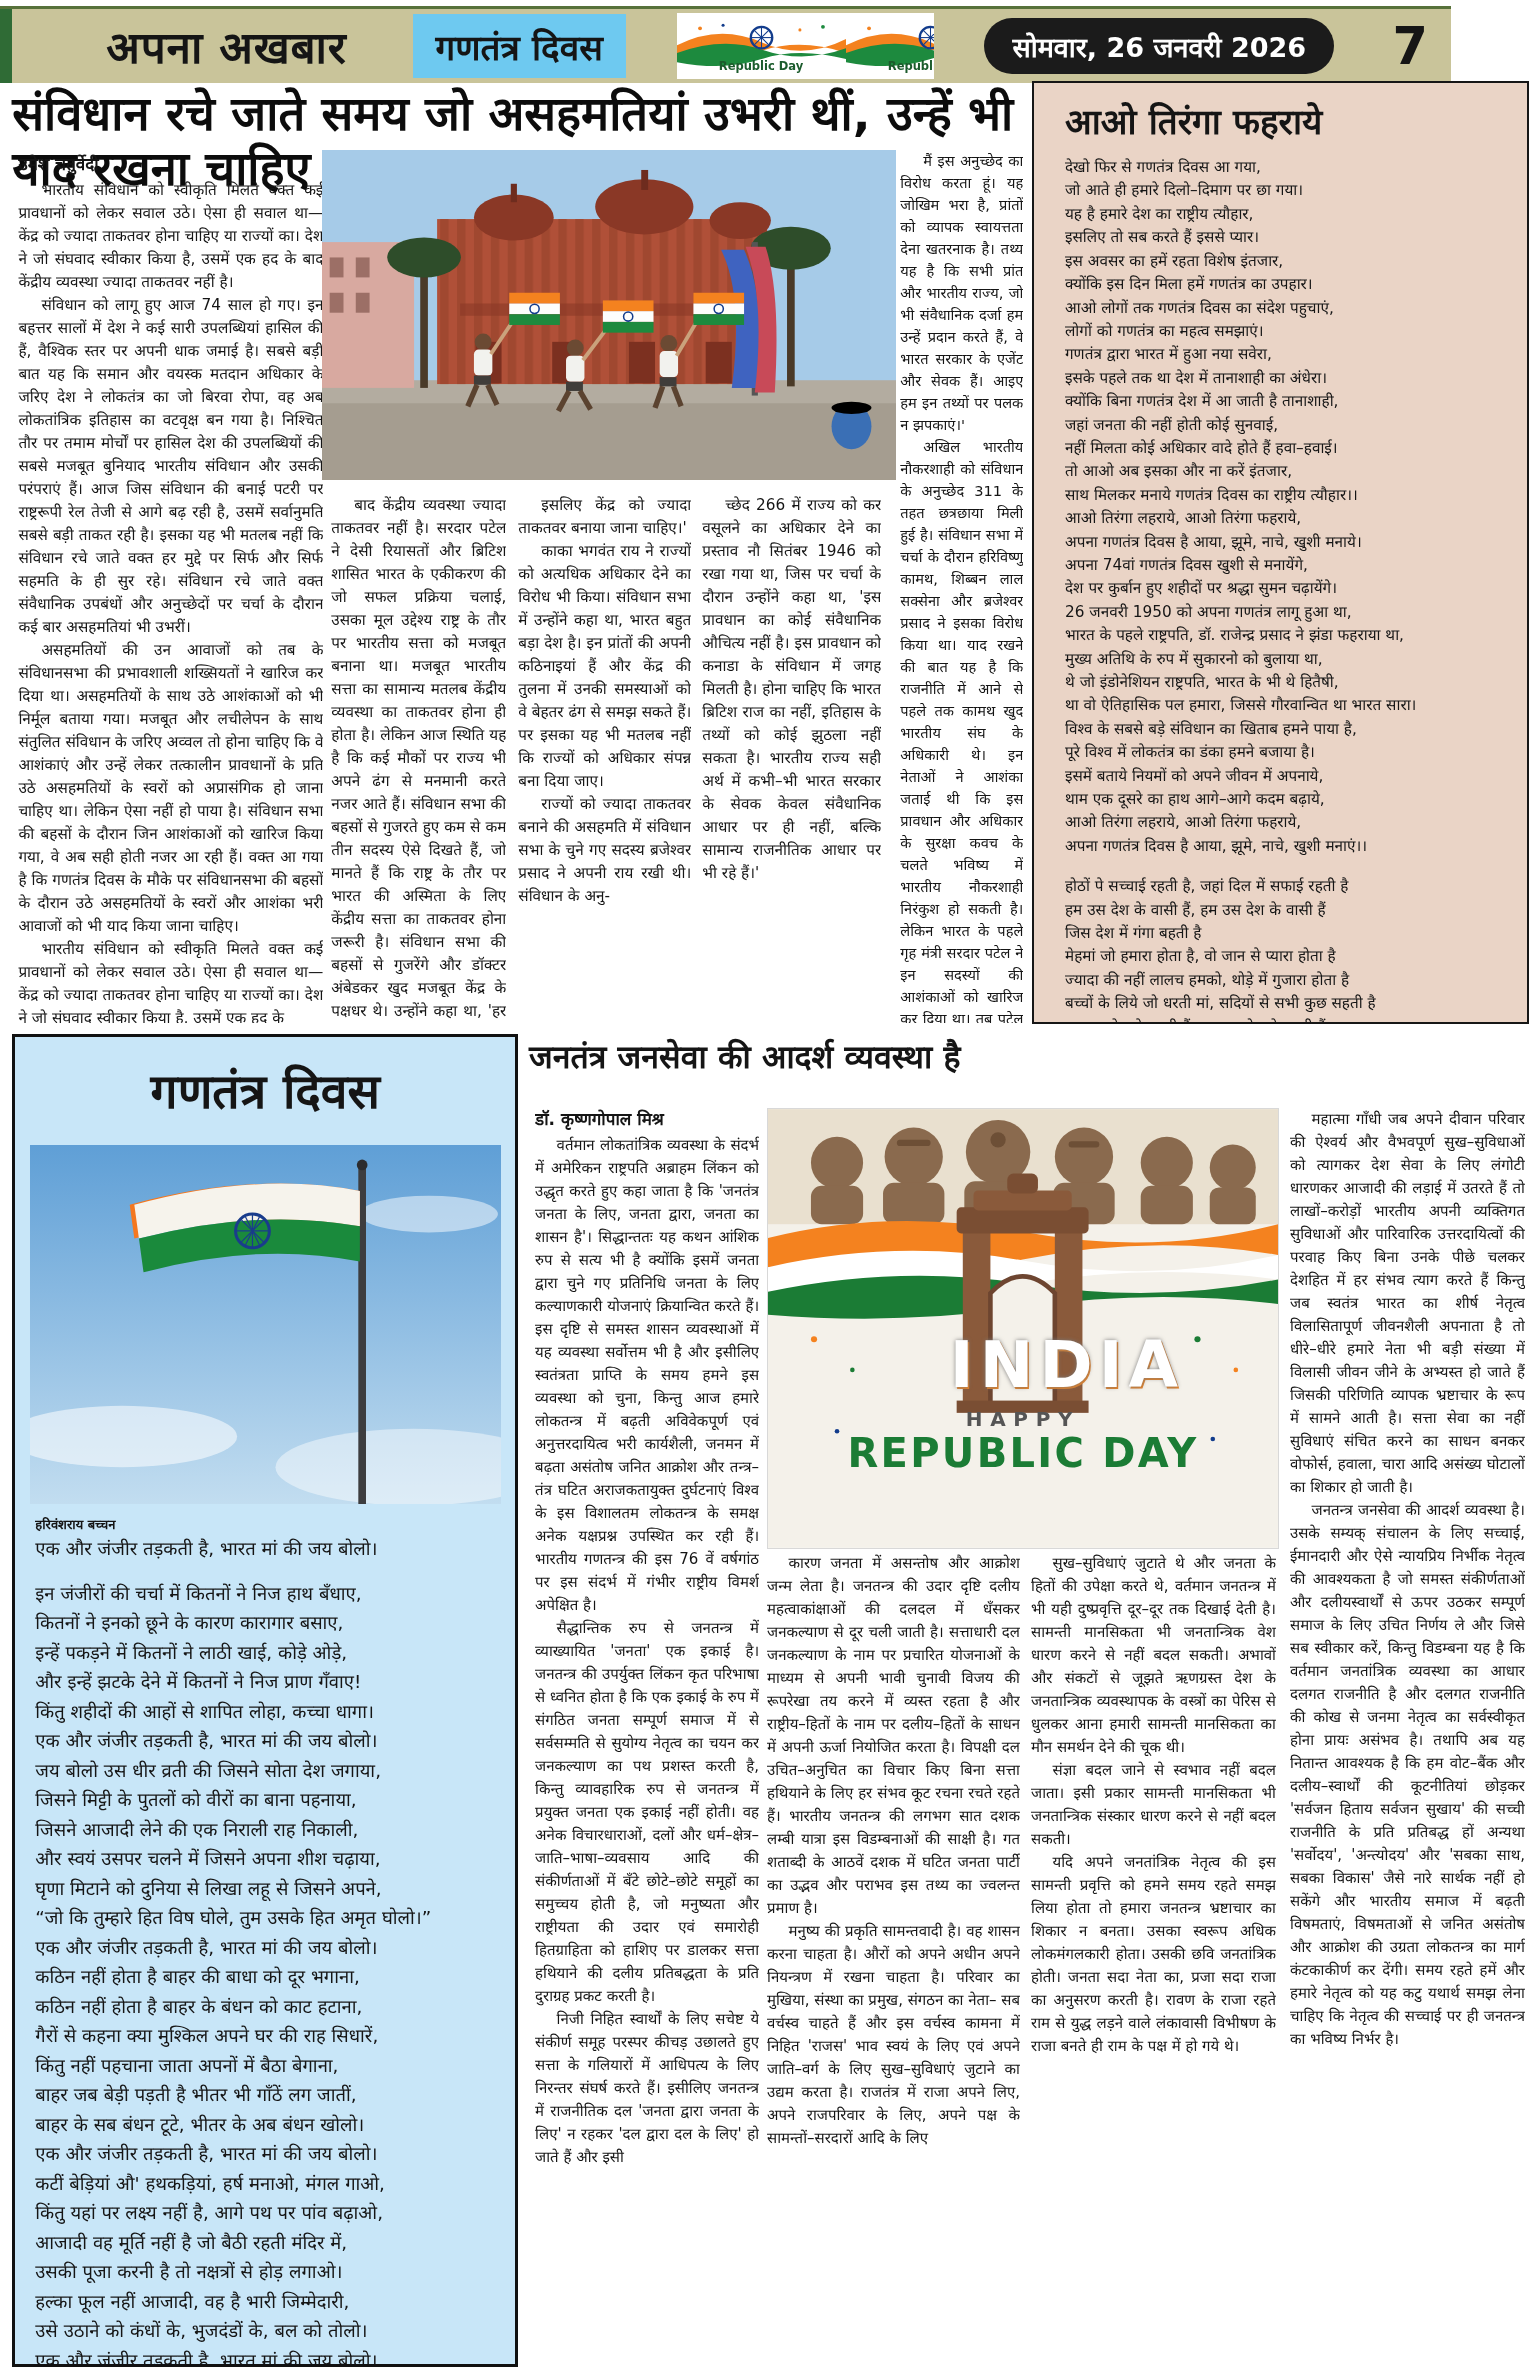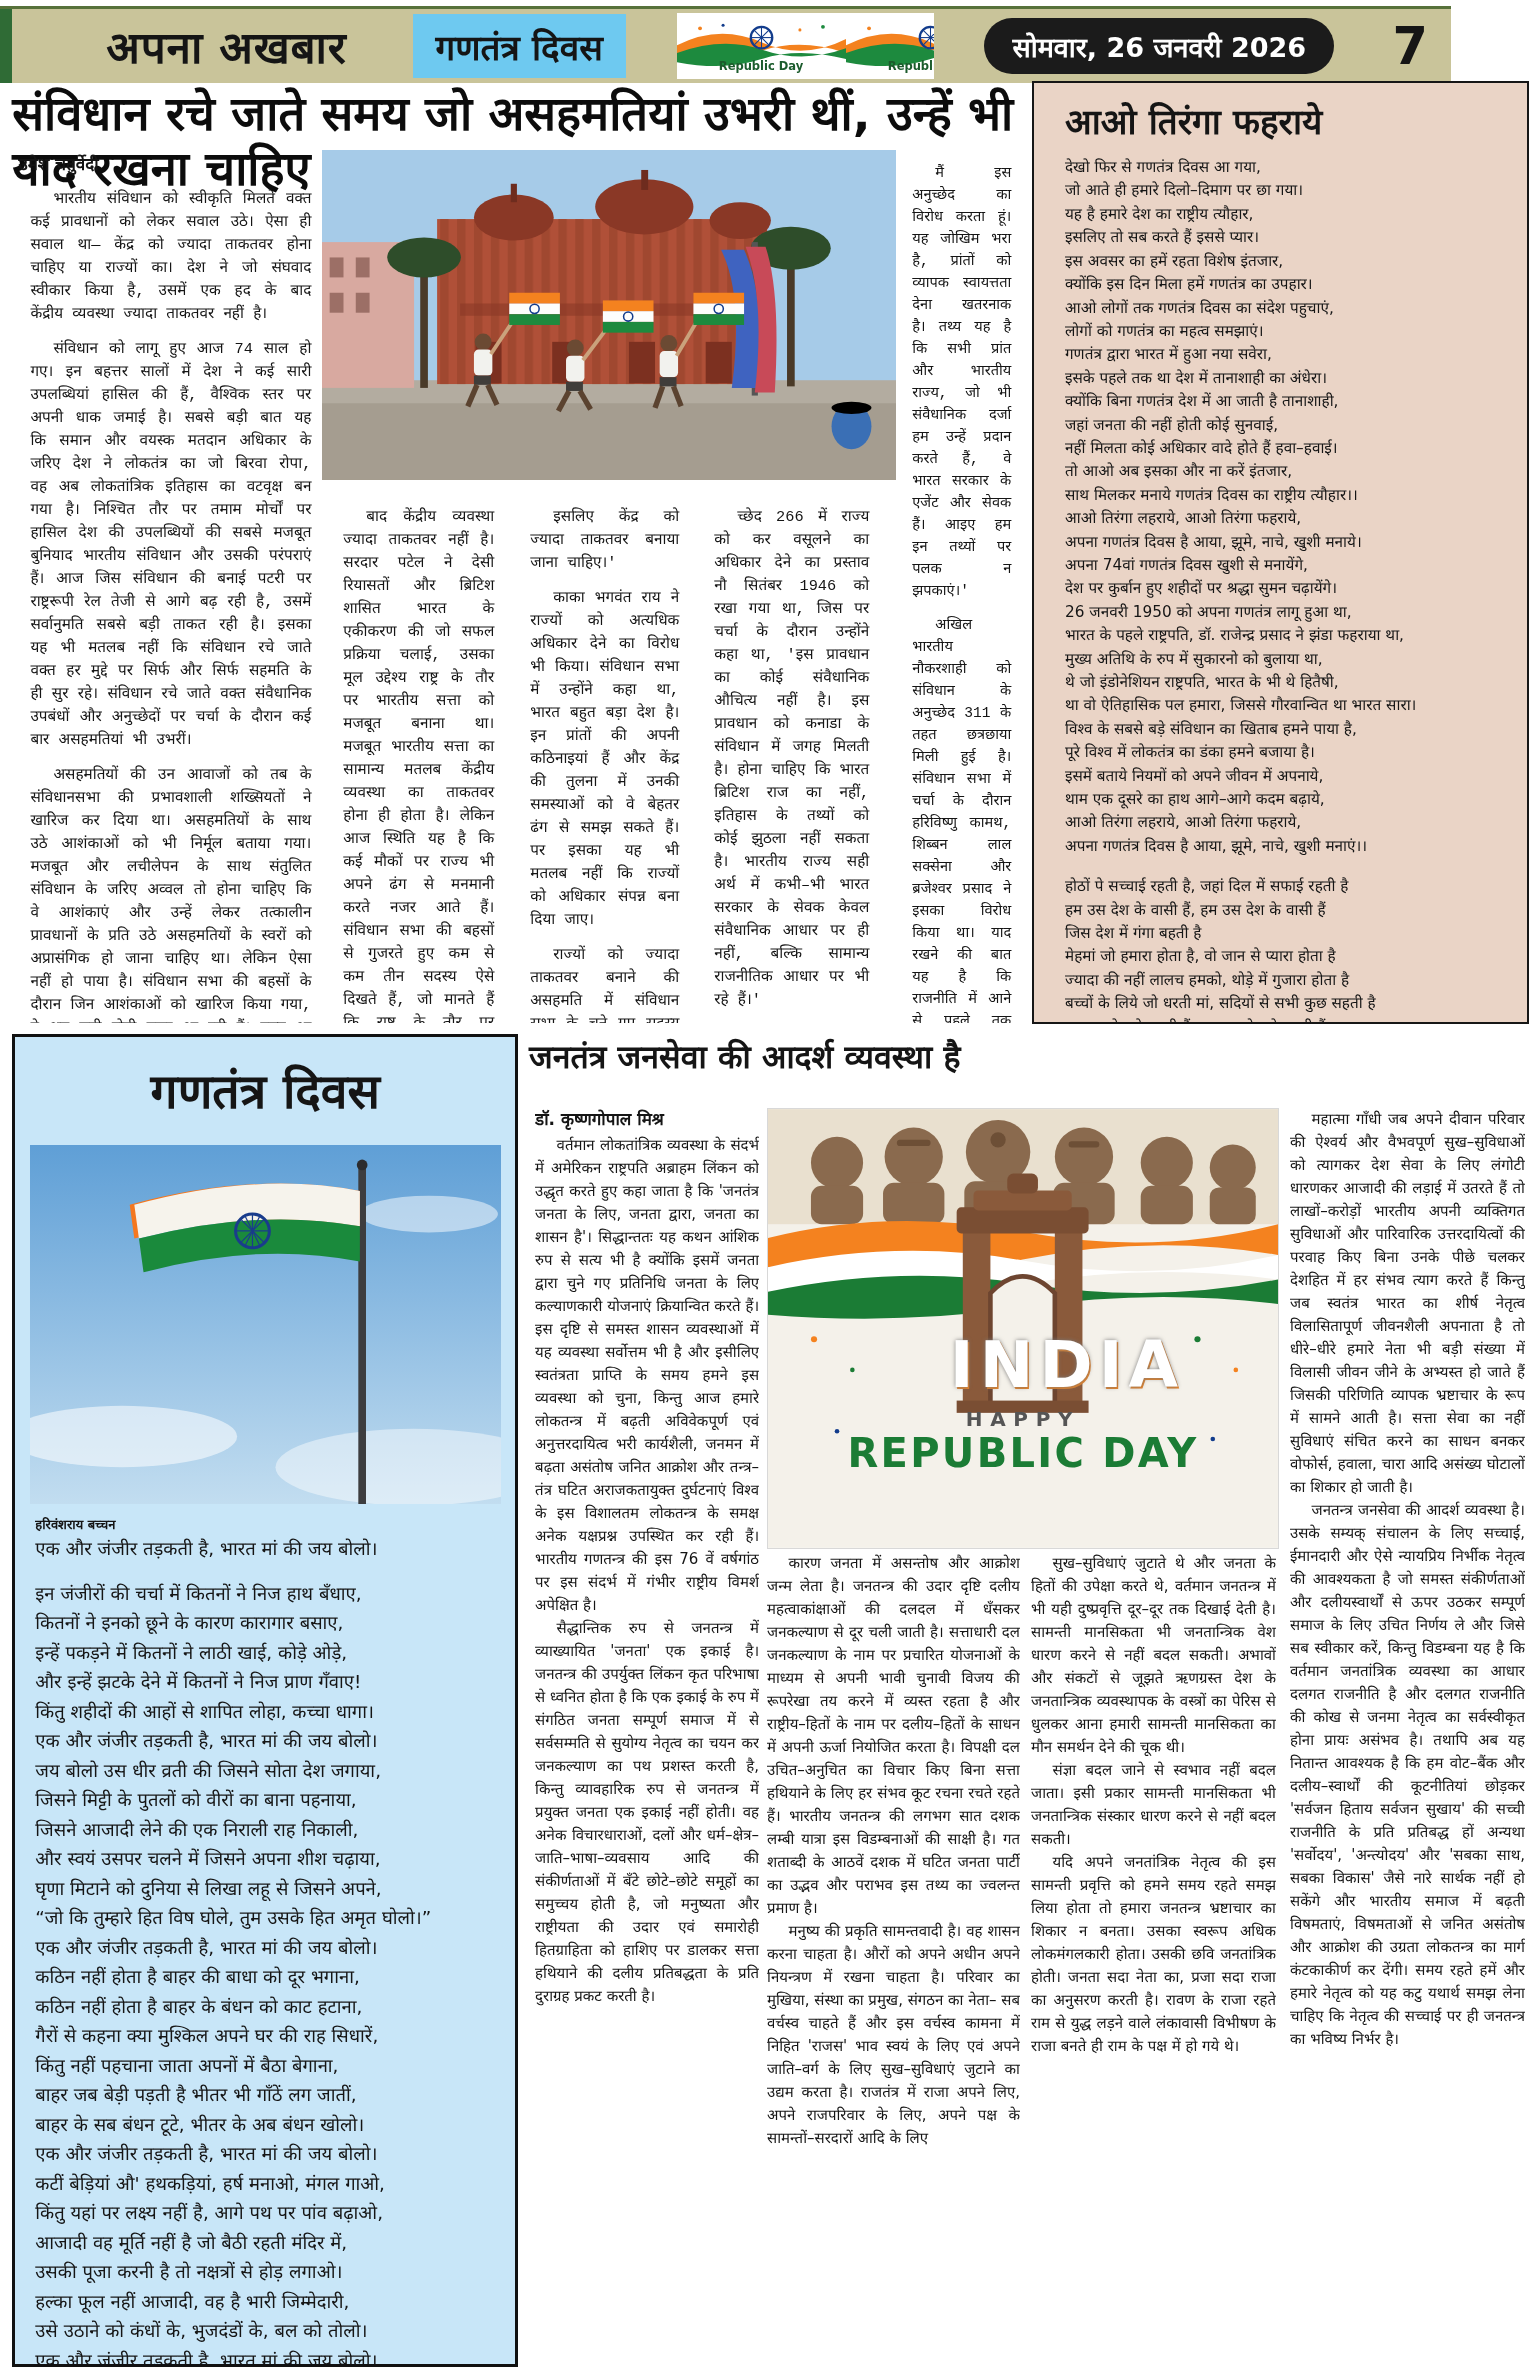--- a/index.html
+++ b/index.html
@@ -17,21 +17,21 @@
   .motif{display:flex;flex-direction:column;align-items:center;width:176px;}
   .motif svg{display:block;}
   .motif .motif-label{font-size:11.5px;font-weight:700;color:#1c5c2d;margin-top:-10.7px;}
   .date-pill{background:#1b1b1b;color:#fff;border-radius:34px;padding:9.2px 28px;font-size:27px;
              font-weight:800;white-space:nowrap;}
   .page-num{font-size:51px;font-weight:800;padding:0 23px 0 18.4px;}
   
   .lead{position:absolute;left:12.3px;top:86px;width:1011px;height:939px;}
   .lead-headline{font-size:47px;line-height:1.18;font-weight:800;color:#0c0c0c;}
   .col{position:absolute;text-align:justify;overflow:hidden;font-size:15.3px;line-height:23px;}
-  .col p{margin:12px;text-indent:23px;font-family:Liberation Mono, monospace;}
+  .col p{margin:0;text-indent:23px;}
   .byline{font-weight:700;font-size:17px;margin-bottom:3.1px;}
   .lead-col1{left:6.1px;top:67px;width:305px;height:870px;}
   .lead-photo{position:absolute;left:310px;top:64px;width:574px;height:330px;overflow:hidden;}
   .lead-colR{left:888px;top:64px;width:123px;height:873px;font-size:14.6px;line-height:22px;}
   .bcol1{left:319px;top:408px;width:175px;height:529px;}
   .bcol2{left:506px;top:408px;width:173px;height:529px;}
   .bcol3{left:690px;top:408px;width:179px;height:529px;}
   
   .poem-box{position:absolute;left:1032px;top:81px;width:497px;height:943px;background:#ead4c6;
             border:2.3px solid #161616;box-sizing:border-box;padding:10.7px 18.4px 7.7px 31px;overflow:hidden;}
@@ -357,20 +357,21 @@
   </div>
 
   <div class="svc">
     <div class="svc-headline">जनतंत्र जनसेवा की आदर्श व्यवस्था है</div>
 
     <div class="svc-col svc-col1">
       <div class="byline">डॉ. कृष्णगोपाल मिश्र</div>
       <div>
           <p>वर्तमान लोकतांत्रिक व्यवस्था के संदर्भ में अमेरिकन राष्ट्रपति अब्राहम लिंकन को उद्धृत करते हुए कहा जाता है कि 'जनतंत्र जनता के लिए, जनता द्वारा, जनता का शासन है'। सिद्धान्ततः यह कथन आंशिक रुप से सत्य भी है क्योंकि इसमें जनता द्वारा चुने गए प्रतिनिधि जनता के लिए कल्याणकारी योजनाएं क्रियान्वित करते हैं। इस दृष्टि से समस्त शासन व्यवस्थाओं में यह व्यवस्था सर्वोत्तम भी है और इसीलिए स्वतंत्रता प्राप्ति के समय हमने इस व्यवस्था को चुना, किन्तु आज हमारे लोकतन्त्र में बढ़ती अविवेकपूर्ण एवं अनुत्तरदायित्व भरी कार्यशैली, जनमन में बढ़ता असंतोष जनित आक्रोश और तन्त्र–तंत्र घटित अराजकतायुक्त दुर्घटनाएं विश्व के इस विशालतम लोकतन्त्र के समक्ष अनेक यक्षप्रश्न उपस्थित कर रही हैं। भारतीय गणतन्त्र की इस 76 वें वर्षगांठ पर इस संदर्भ में गंभीर राष्ट्रीय विमर्श अपेक्षित है।</p>
           <p>सैद्धान्तिक रुप से जनतन्त्र में व्याख्यायित 'जनता' एक इकाई है। जनतन्त्र की उपर्युक्त लिंकन कृत परिभाषा से ध्वनित होता है कि एक इकाई के रुप में संगठित जनता सम्पूर्ण समाज में से सर्वसम्मति से सुयोग्य नेतृत्व का चयन कर जनकल्याण का पथ प्रशस्त करती है, किन्तु व्यावहारिक रुप से जनतन्त्र में प्रयुक्त जनता एक इकाई नहीं होती। वह अनेक विचारधाराओं, दलों और धर्म–क्षेत्र–जाति–भाषा–व्यवसाय आदि की संकीर्णताओं में बँटे छोटे–छोटे समूहों का समुच्चय होती है, जो मनुष्यता और राष्ट्रीयता की उदार एवं समारोही हितग्राहिता को हाशिए पर डालकर सत्ता हथियाने की दलीय प्रतिबद्धता के प्रति दुराग्रह प्रकट करती है।</p>
+          <p>निजी निहित स्वार्थों के लिए सचेष्ट ये संकीर्ण समूह परस्पर कीचड़ उछालते हुए सत्ता के गलियारों में आधिपत्य के लिए निरन्तर संघर्ष करते हैं। इसीलिए जनतन्त्र में राजनीतिक दल 'जनता द्वारा जनता के लिए' न रहकर 'दल द्वारा दल के लिए' हो जाते हैं और इसी</p>
         </div>
     </div>
 
     <div class="svc-graphic">
       <svg width="510" height="439" viewBox="0 0 665 572">
         <rect width="665" height="572" fill="#f4f1ea"></rect>
 
         <g>
           <rect x="0" y="0" width="665" height="150" fill="#e9e0cf"></rect>
           <g fill="#8a6a4e">

